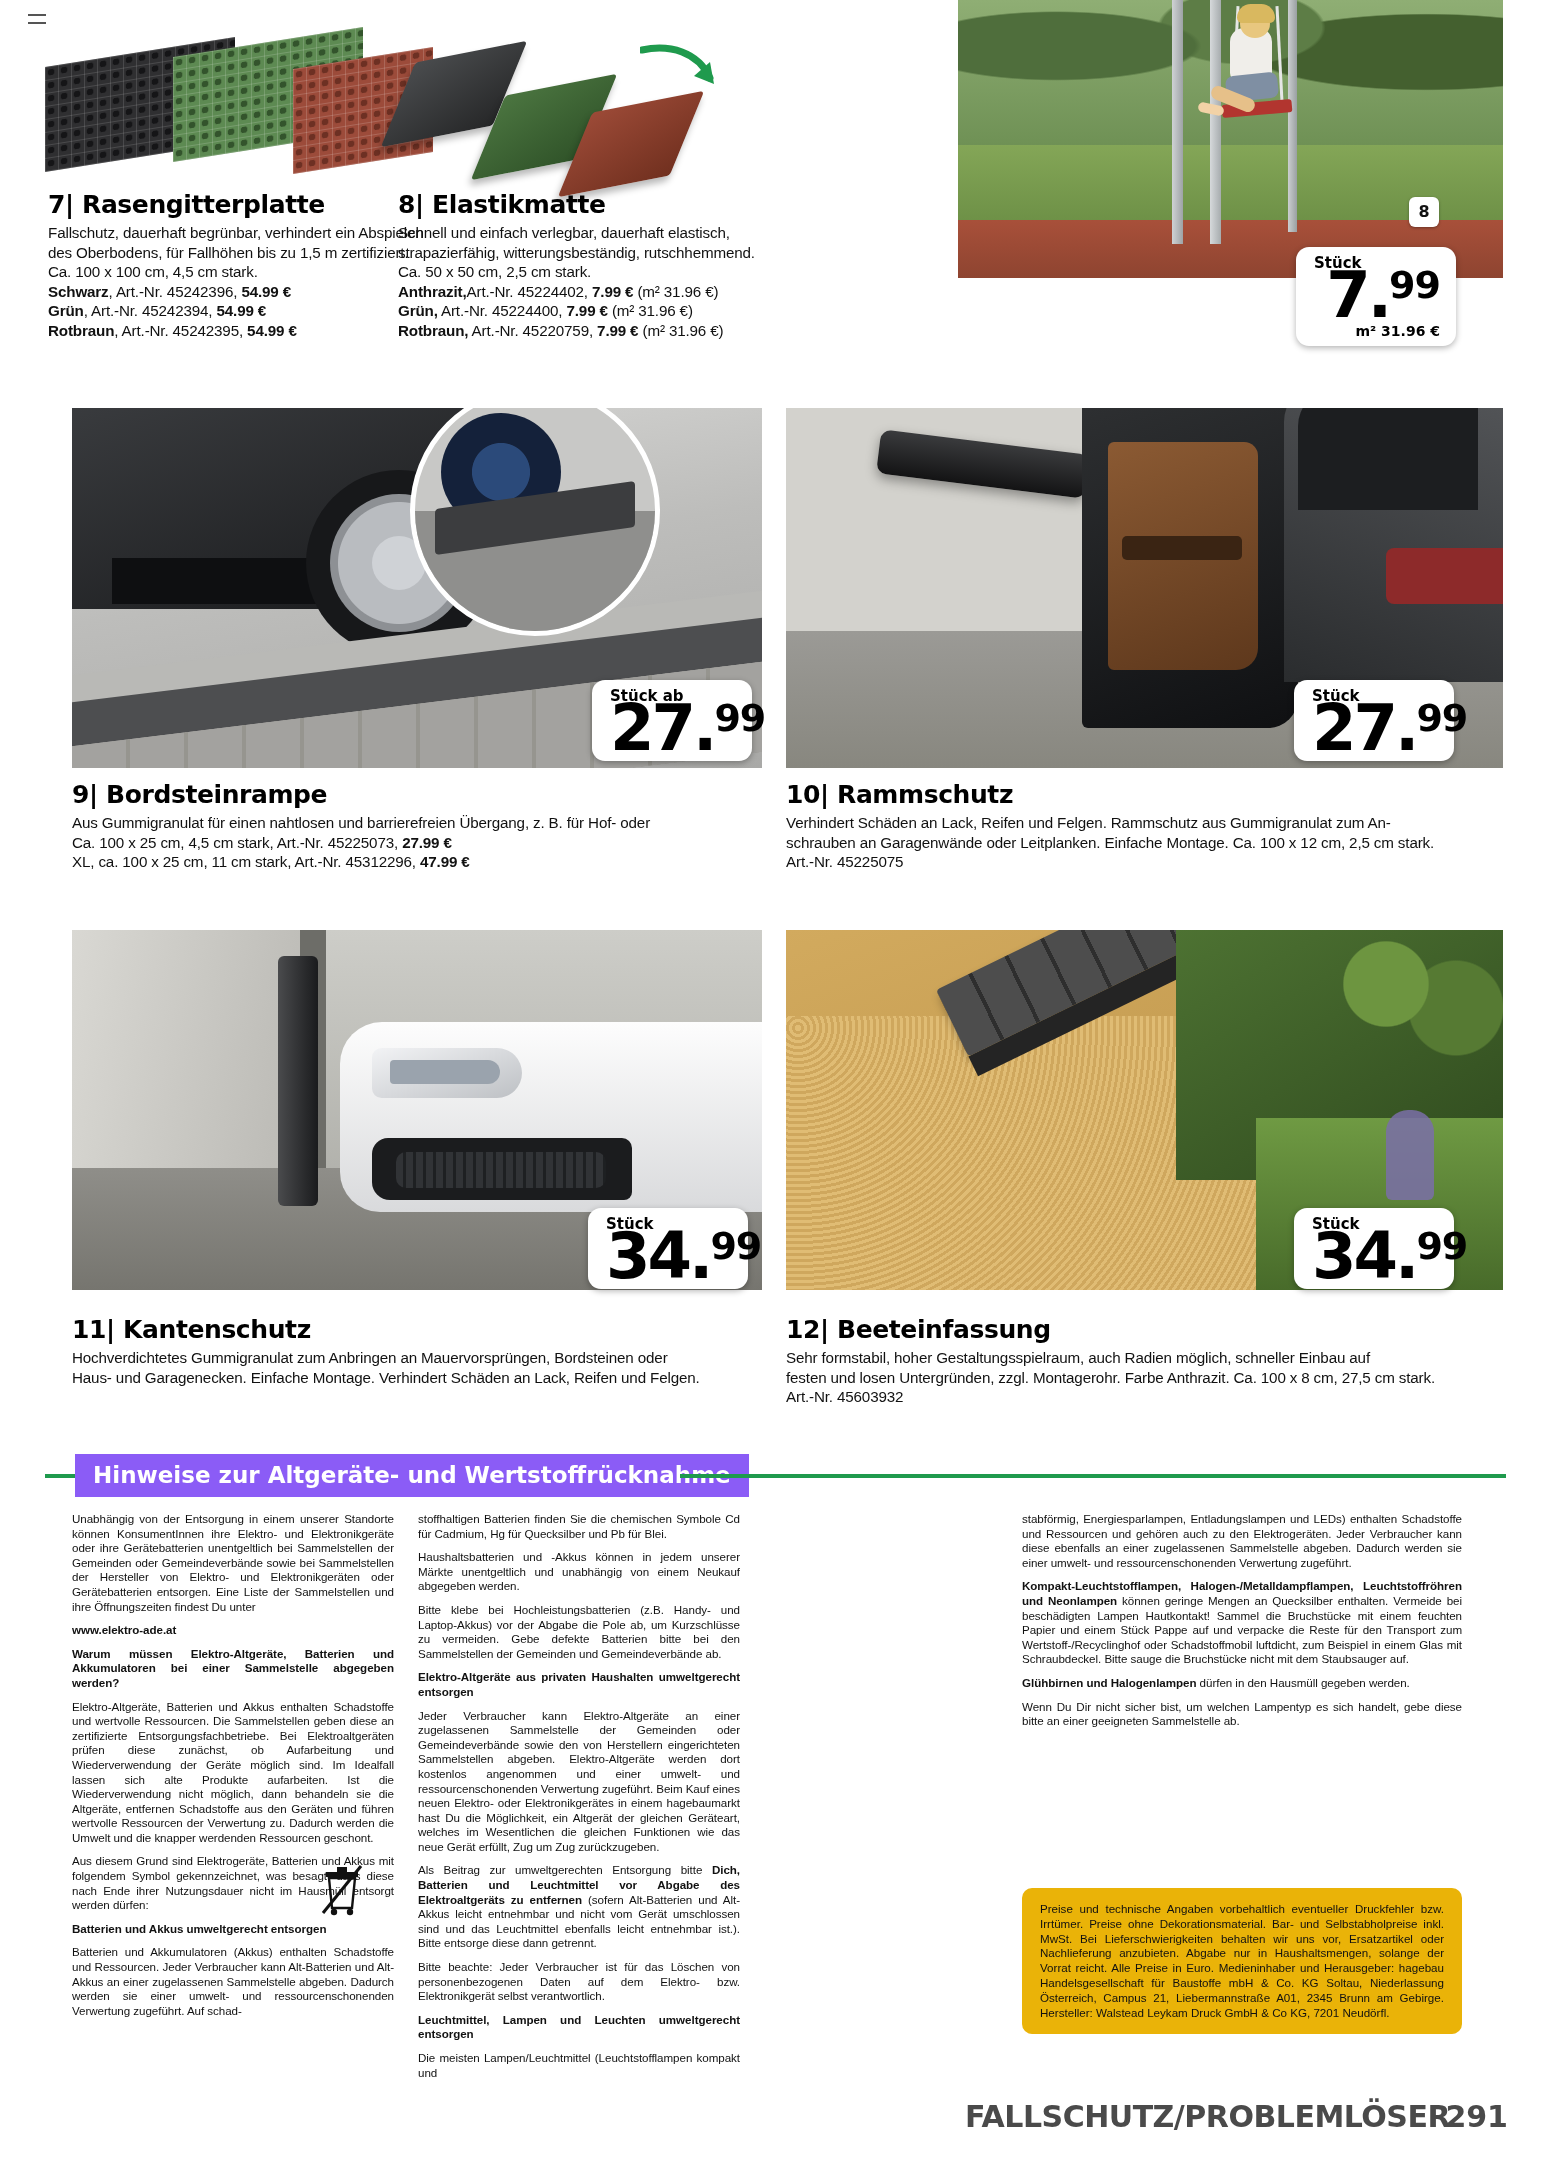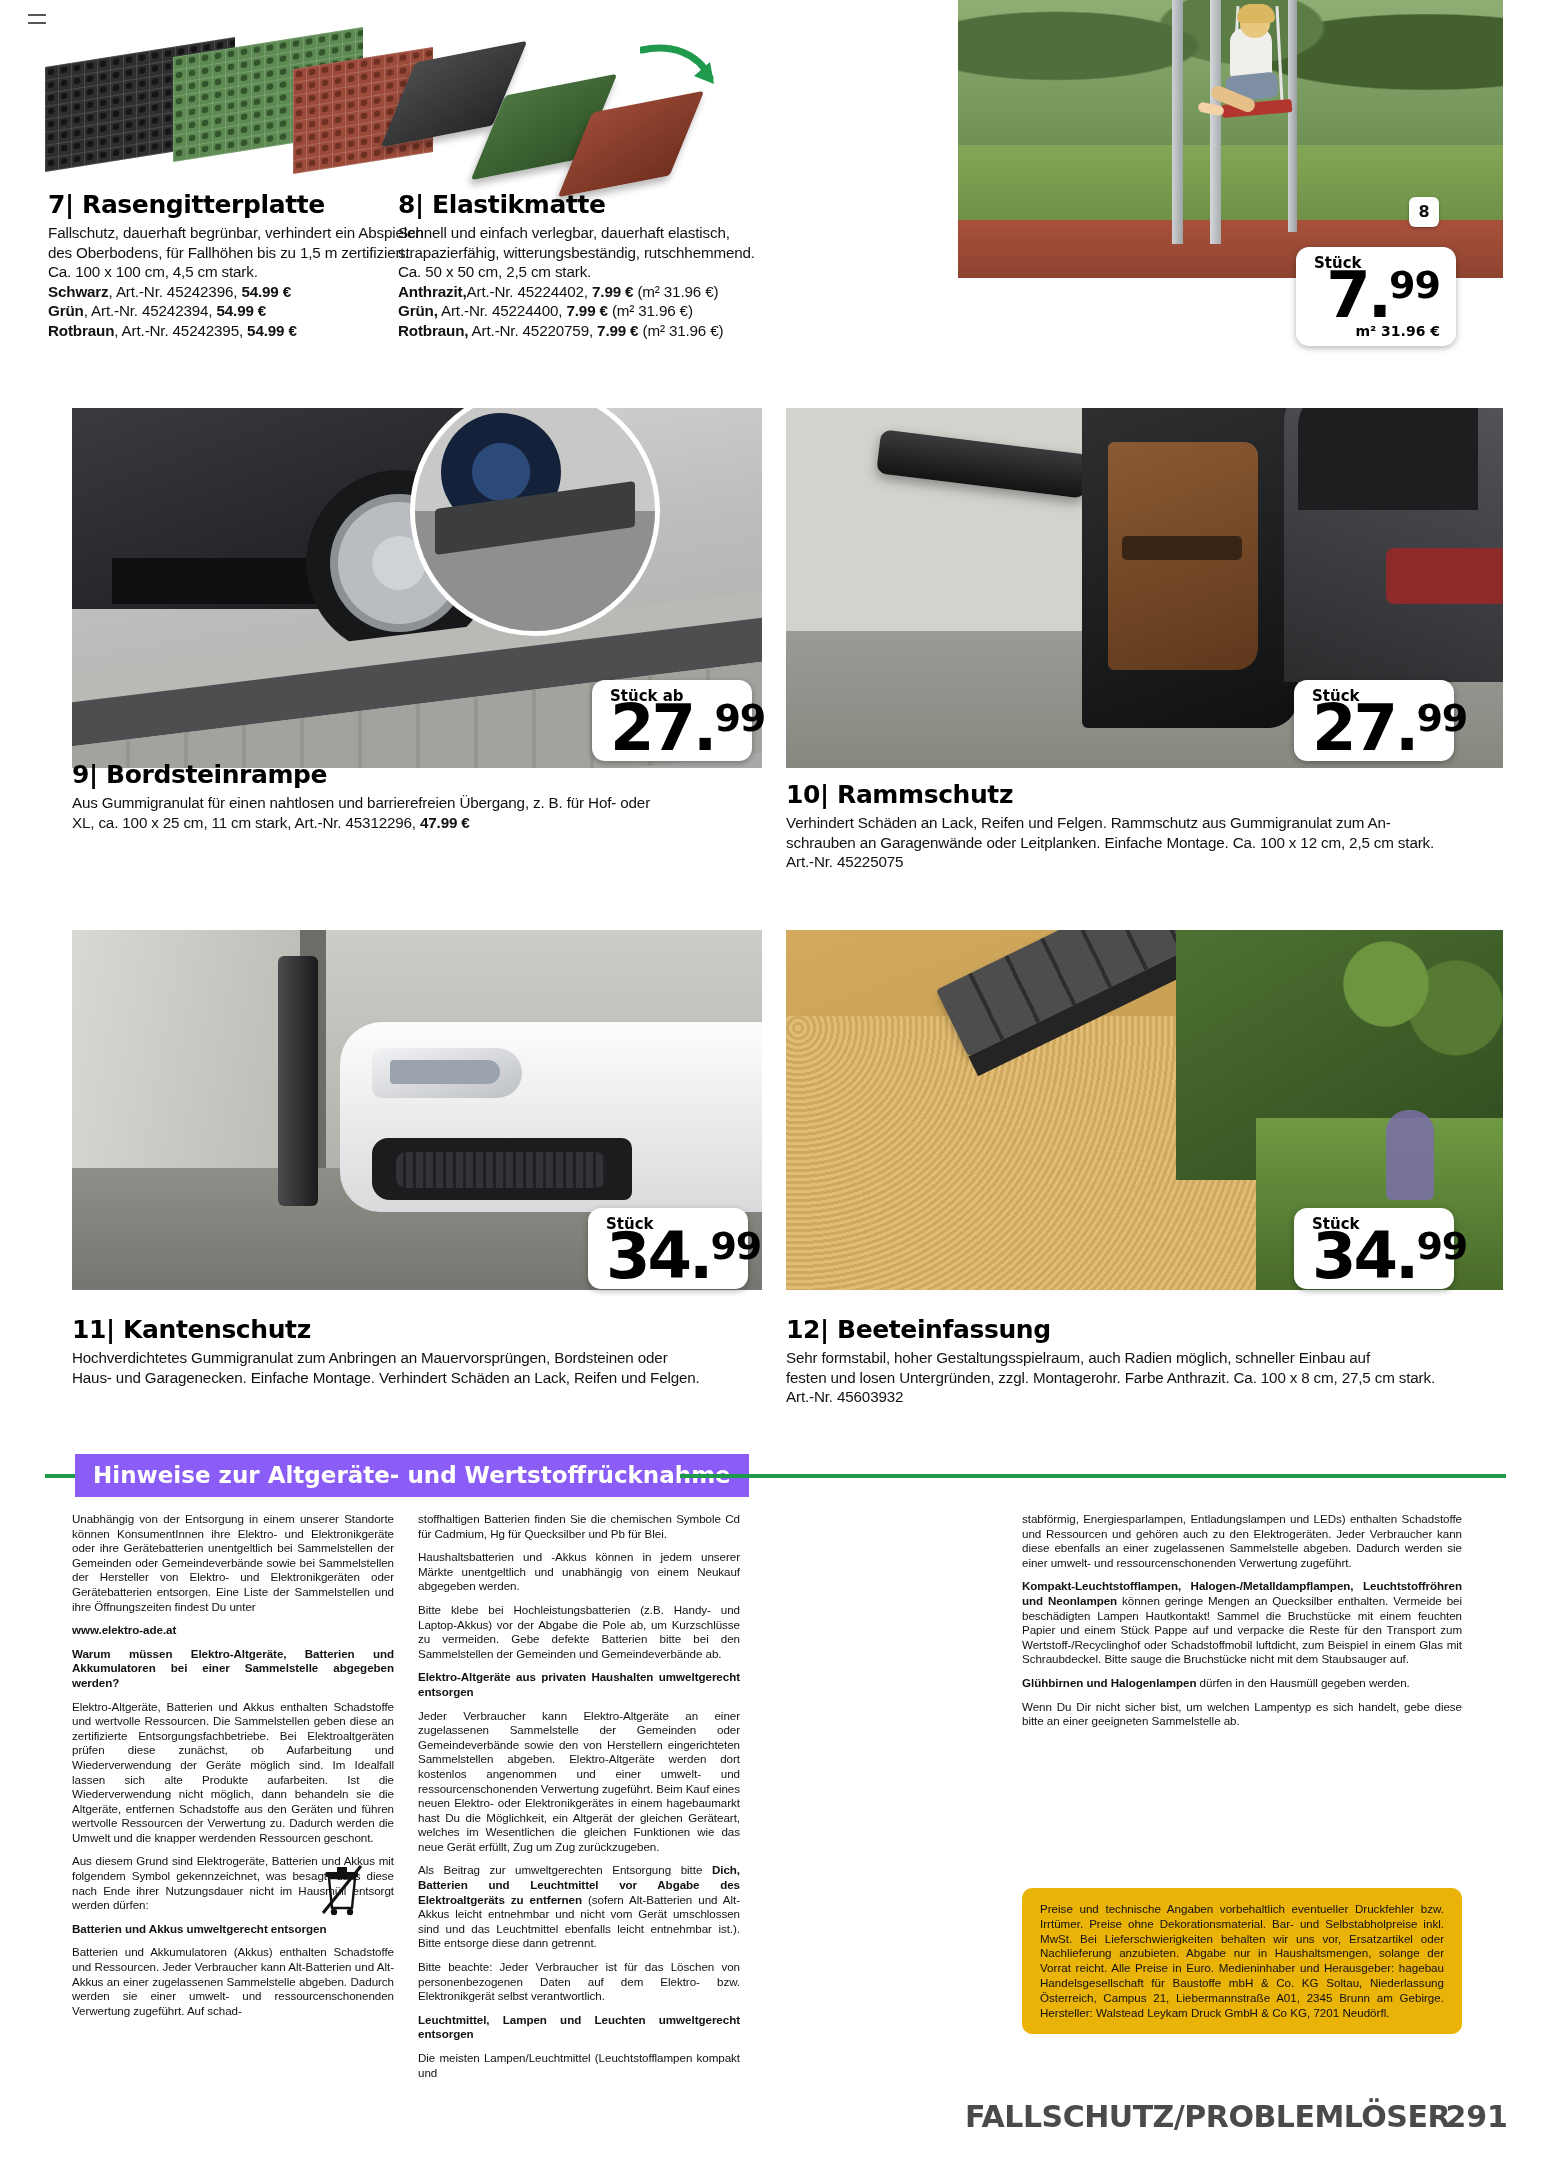--- a/index.html
+++ b/index.html
@@ -351,26 +351,27 @@
   <div style="position:absolute;left:512px;top:-18px;width:180px;height:120px;background:#1c1e20;border-radius:36px 12px 0 0;"></div>
 </div>
 
 <div class="badge" style="left:1294px; top:680px; width:160px;">
   <span class="unit">Stück</span>
   <span class="amount">
     <span class="big">27</span><span class="dot">.</span><span class="cents">99</span>
   </span>
 </div>
 
-<div class="abs" style="left:72px; top:760px; width:700px;">
+<div class="abs" style="left:72px; top:780px; width:700px;">
   <h2 class="prod-title">
     <span>9|</span> <span>Bordsteinrampe</span>
   </h2>
   <div class="prod-copy">
     <span class="ln">Aus Gummigranulat für einen nahtlosen und barrierefreien Übergang, z. B. für Hof- oder</span>
+    <span class="ln"><span>Ca. 100 x 25 cm, 4,5 cm stark, Art.-Nr. 45225073, </span><b>27.99 €</b></span>
     <span class="ln"><span>XL, ca. 100 x 25 cm, 11 cm stark, Art.-Nr. 45312296, </span><b>47.99 €</b></span>
   </div>
 </div>
 
 <div class="abs" style="left:786px; top:780px; width:730px;">
   <h2 class="prod-title">
     <span>10|</span> <span>Rammschutz</span>
   </h2>
   <div class="prod-copy">
     <span class="ln">Verhindert Schäden an Lack, Reifen und Felgen. Rammschutz aus Gummigranulat zum An-</span>

